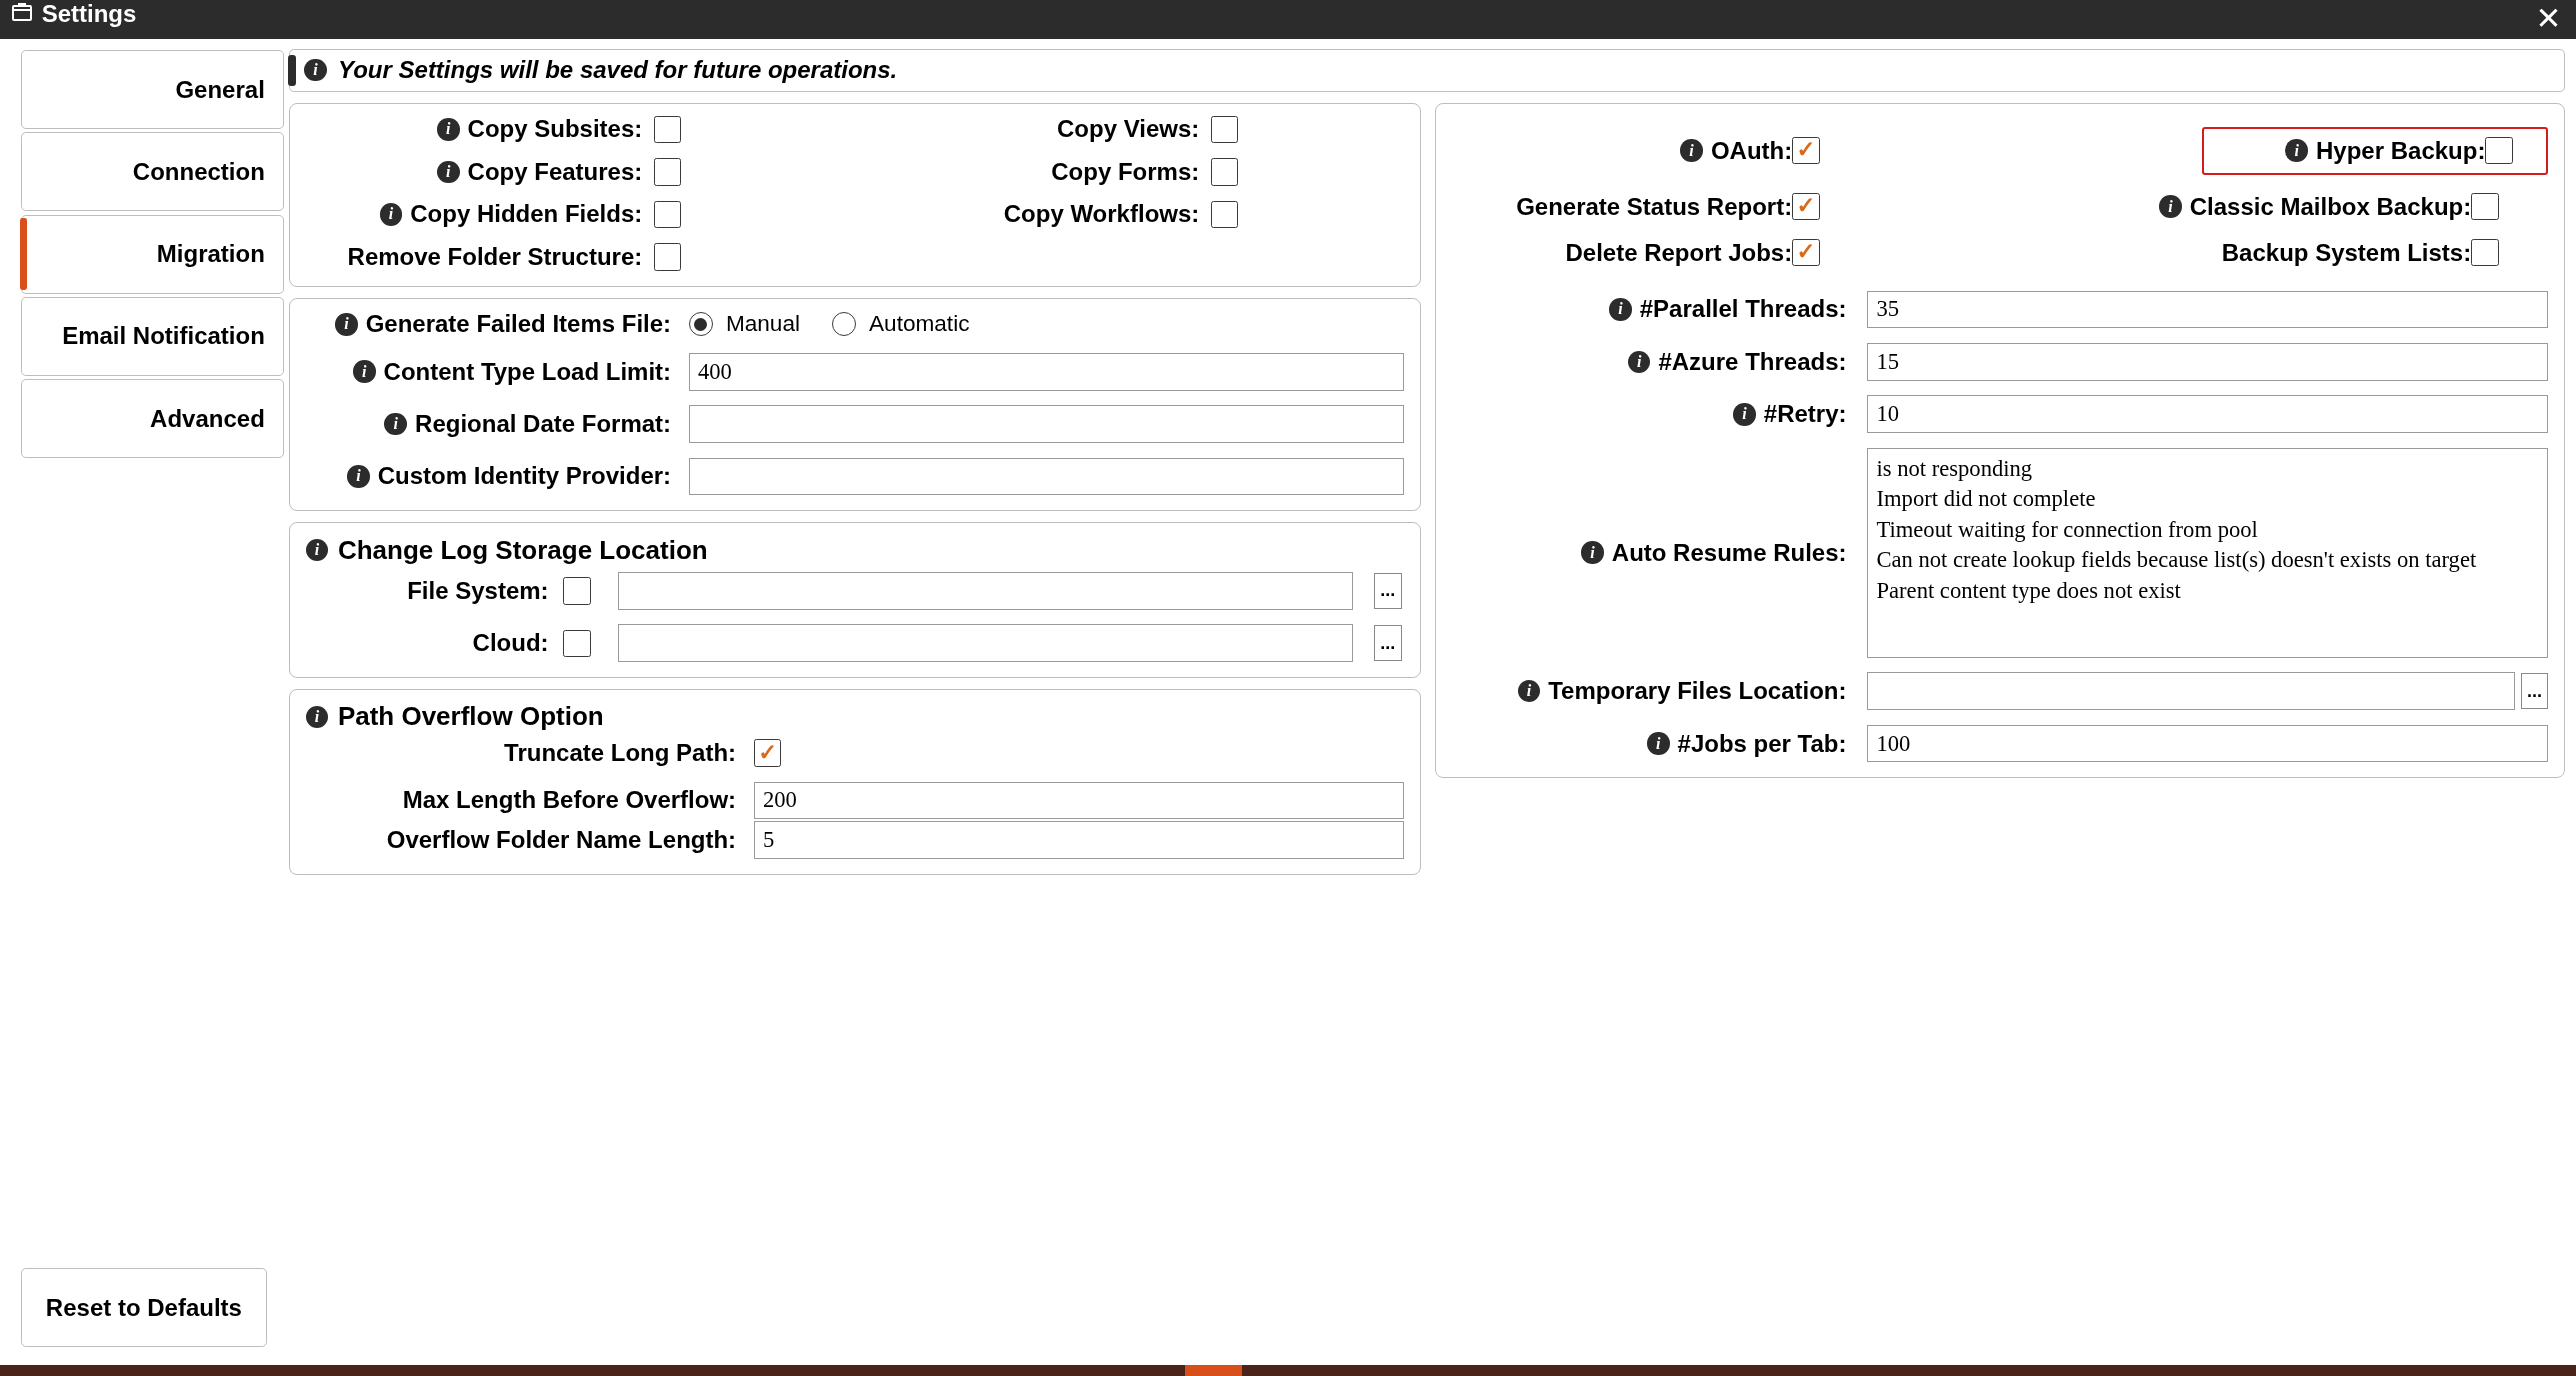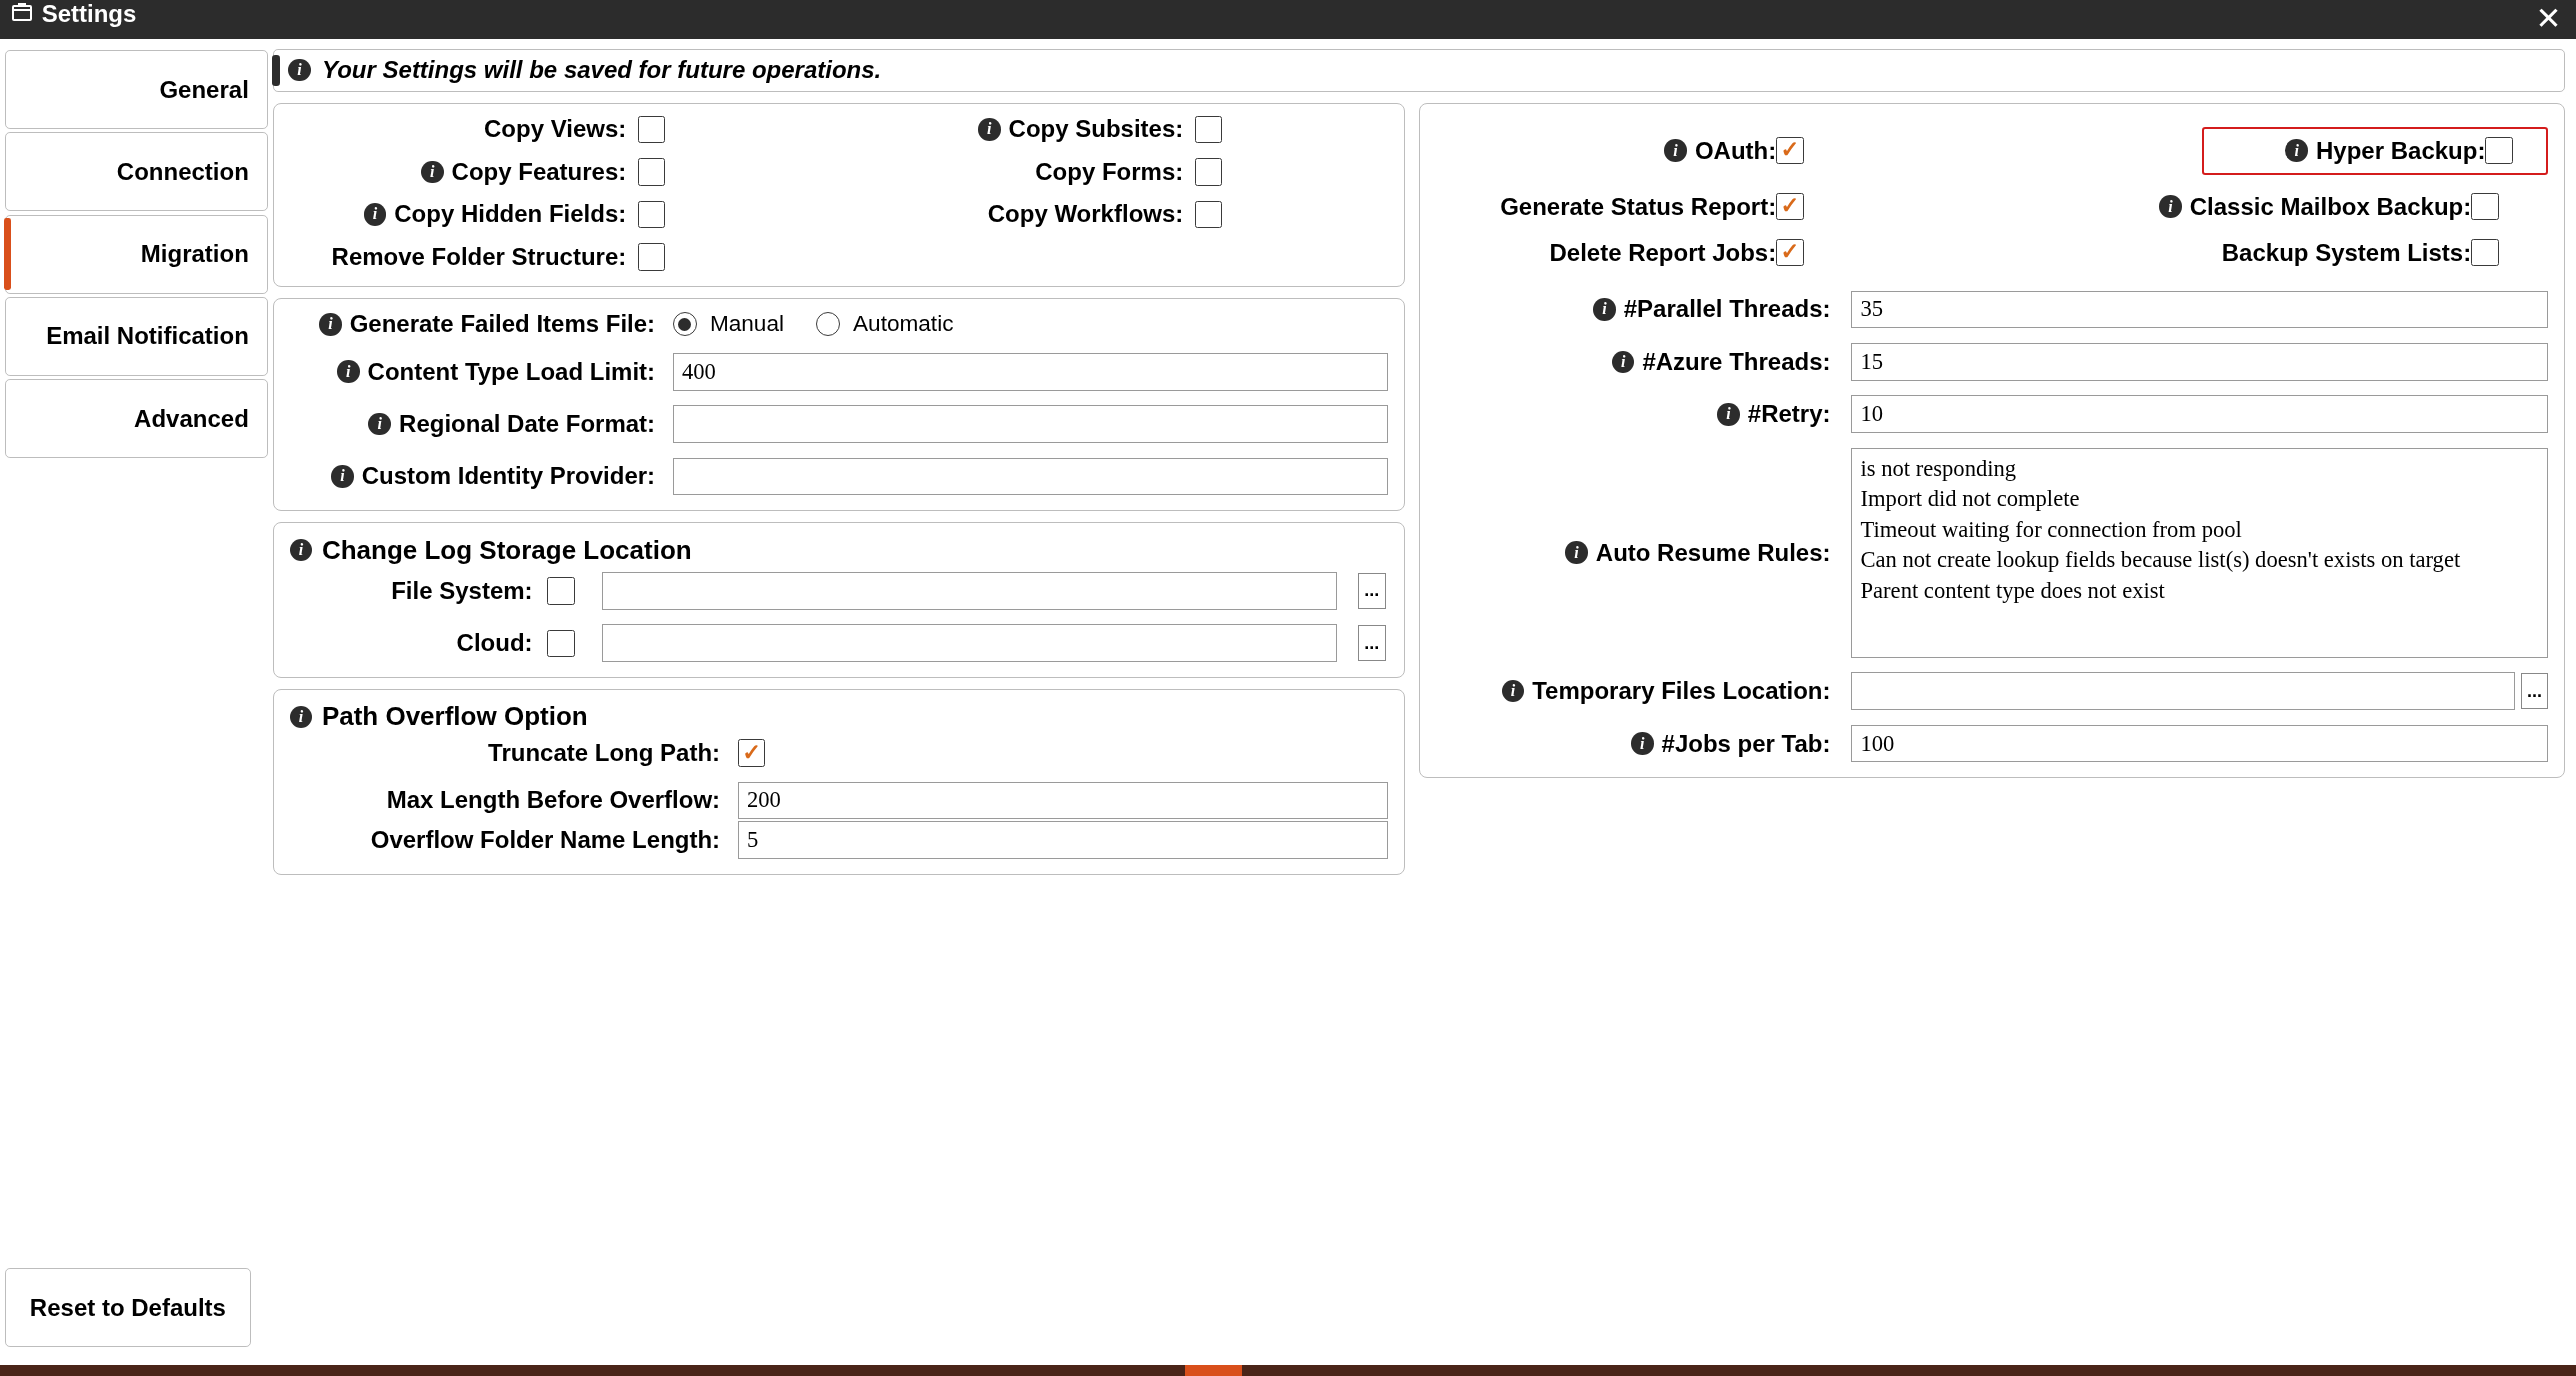--- a/index.html
+++ b/index.html
@@ -8,21 +8,21 @@
 
   
   .titlebar { background: #2c2c2c; color: #fff; height: 39px; display: flex; padding: 0 9.7px; font-weight: 600; font-size: 24px; }
   .titlebar .icon { margin-right: 8px; display: inline-flex; }
   .titlebar .spacer { flex: 1; }
   .titlebar .close { font-size: 31px; font-weight: 300; cursor: pointer; padding: 0 4.9px; }
 
   .main { flex: 1; display: flex; overflow: hidden; }
 
   
-  .sidebar { width: 271px; padding: 11.3px 3.2px 8px 4.9px; display: flex; flex-direction: column; gap: 3.2px; }
+  .sidebar { width: 271px; padding: 11.3px 3.2px 8px 4.9px; display: flex; flex-direction: column; gap: 3.2px; margin-left: 16px; }
   .tab { border: 0.8px solid #bdbdbd; border-radius: 4.9px; height: 79px; display: flex; align-items: center; justify-content: flex-end; padding-right: 18px; font-size: 24px; font-weight: 600; background: #fff; cursor: pointer; position: relative; }
   .tab.active::before { content: ""; position: absolute; left: -1.6px; top: 2.4px; bottom: 2.4px; width: 6.5px; background: #d94f1b; border-radius: 2.4px; }
   .reset-wrap { margin-top: auto; padding-bottom: 9.7px; }
   .reset-btn { border: 0.8px solid #bdbdbd; border-radius: 4.9px; height: 79px; width: 246px; display: flex; align-items: center; justify-content: center; font-weight: 600; font-size: 24px; background: #fff; cursor: pointer; }
 
   
   .content { flex: 1; padding: 9.7px 11.3px 0 1.6px; display: flex; flex-direction: column; overflow: hidden; }
   .infobar { border: 0.8px solid #bdbdbd; border-radius: 4.9px; padding: 6.5px 14.6px; display: flex; align-items: center; gap: 11.3px; font-style: italic; font-weight: 700; font-size: 24px; position: relative; }
   .infobar::before { content: ""; position: absolute; left: -1.6px; top: 4.9px; bottom: 4.9px; width: 8px; background: #2c2c2c; border-radius: 3.2px; }
 
@@ -123,28 +123,28 @@
     </div>
 
     <div class="columns">
 
       <div class="col col-left">
 
         <div class="panel">
           <div class="grid2">
             <div class="pair">
               <span class="lbl">
-                  <span>Copy Views:</span>
-                </span>
-              <span class="checkbox"></span>
-            </div>
-            <div class="pair">
-              <span class="lbl">
                   <span class="info"></span>
                   <span>Copy Subsites:</span>
+                </span>
+              <span class="checkbox"></span>
+            </div>
+            <div class="pair">
+              <span class="lbl">
+                  <span>Copy Views:</span>
                 </span>
               <span class="checkbox"></span>
             </div>
             <div class="pair">
               <span class="lbl">
                   <span class="info"></span>
                   <span>Copy Features:</span>
                 </span>
               <span class="checkbox"></span>
             </div>

